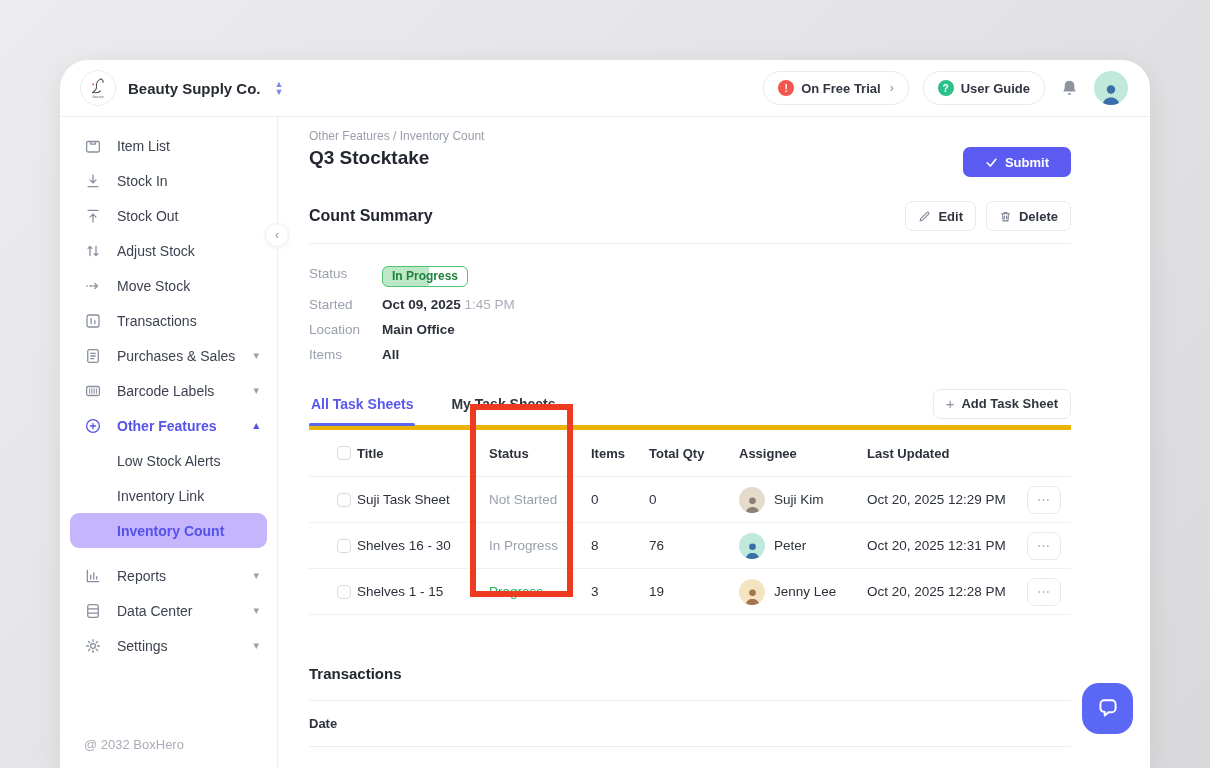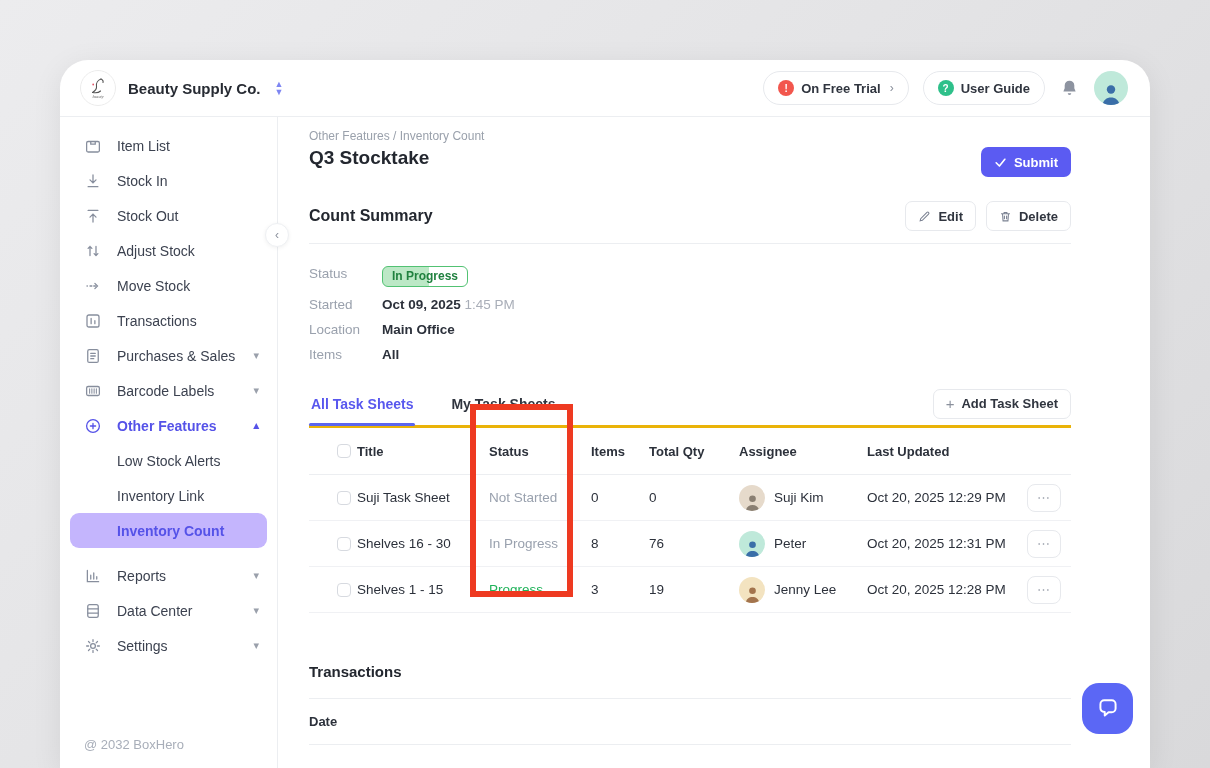--- a/index.html
+++ b/index.html
@@ -69,21 +69,21 @@
   }
   .nav-gap { height:10px; }
   .sidebar-footer { position:absolute; left:24px; bottom:16px; font-size:13px; color:#a8aeb9; }
   
   .main { flex:1; padding:12px 0 0 31px; min-width:0; position:relative; }
   .main-inner { width:762px; }
   .breadcrumb { font-size:12px; color:#9aa1ac; }
   .title-row { display:flex; align-items:flex-start; margin-top:4px; }
   .page-title { font-size:19px; font-weight:700; color:#23272f; }
   .btn-submit {
-    margin-left:auto; height:30px; padding:0 13px; background:#5b5bf2; color:#fff;
+    margin-left:auto; height:30px; padding:0 22px; background:#5b5bf2; color:#fff;
     border:none; border-radius:7px; font-size:13px; font-weight:700;
     display:flex; align-items:center; gap:7px; cursor:pointer; font-family:inherit;
   }
   .section-row { display:flex; align-items:center; margin-top:24px; }
   .section-title { font-size:16px; font-weight:700; color:#23272f; }
   .btn-ghost {
     height:30px; padding:0 12px; background:#fff; border:1px solid #e7e9ed; border-radius:7px;
     font-size:13px; font-weight:600; color:#30353f; display:flex; align-items:center; gap:7px;
     cursor:pointer; font-family:inherit;
   }
@@ -94,21 +94,21 @@
   .summary { margin-top:22px; display:grid; grid-template-columns:73px 1fr; row-gap:10px; font-size:13.5px; }
   .summary .lab { color:#9aa1ad; }
   .summary .val { color:#2c313b; font-weight:600; }
   .badge-progress {
     display:inline-block; font-size:12px; font-weight:600; color:#20813f;
     border:1px solid #52c273; border-radius:6px; padding:2px 9px 3px;
     background:linear-gradient(to right,#bce8c6 0 55%, #ffffff 55%);
   }
   .time-muted { color:#a9aeb8; font-weight:400; }
   
-  .tabbar { display:flex; align-items:center; margin-top:26px; border-bottom:3px solid #eab308; padding-bottom:0; }
+  .tabbar { display:flex; align-items:center; margin-top:26px; border-bottom:5px solid #eab308; padding-bottom:0; }
   .tab { font-size:14px; font-weight:700; padding:8px 2px 13px; cursor:pointer; color:#30353f; position:relative; }
   .tab + .tab { margin-left:34px; }
   .tab.active { color:#5857ee; }
   .tab.active::after { content:""; position:absolute; left:0; right:0; bottom:-1px; height:3px; background:#5b66f0; border-radius:2px; }
   .tabbar .btn-ghost { margin-left:auto; margin-bottom:6px; }
   .plus-glyph { font-size:15px; color:#8a909c; font-weight:400; }
   
   .grid-row { display:grid; grid-template-columns:48px 132px 102px 58px 90px 128px 1fr 44px; align-items:center; }
   .thead { height:47px; border-bottom:1px solid #eceef1; font-size:13px; font-weight:700; color:#2c313b; }
   .trow { height:46px; border-bottom:1px solid #f0f1f4; font-size:13.5px; color:#2c313b; }

